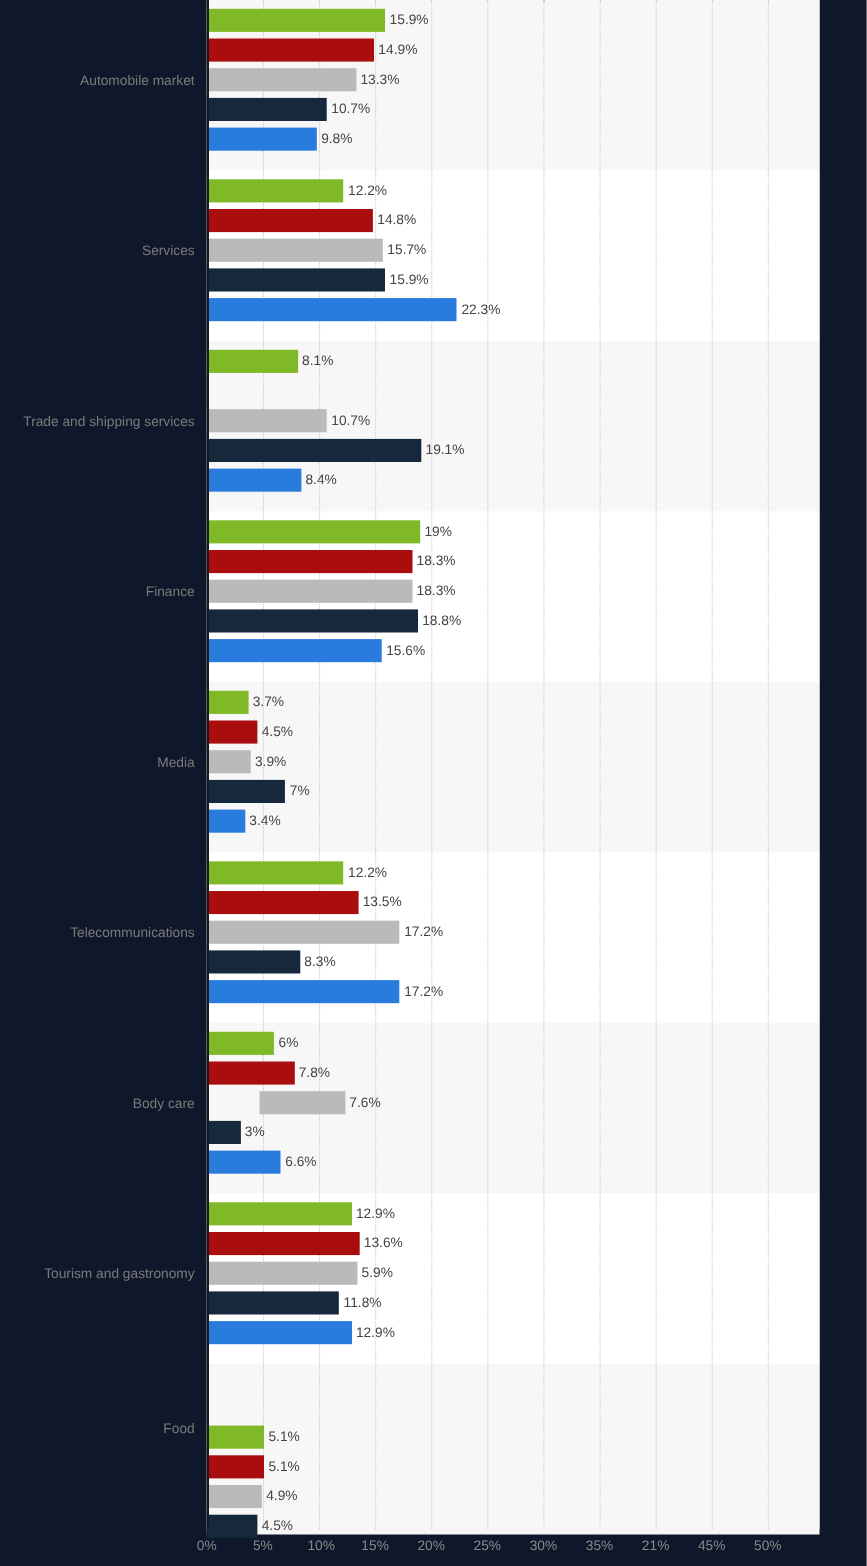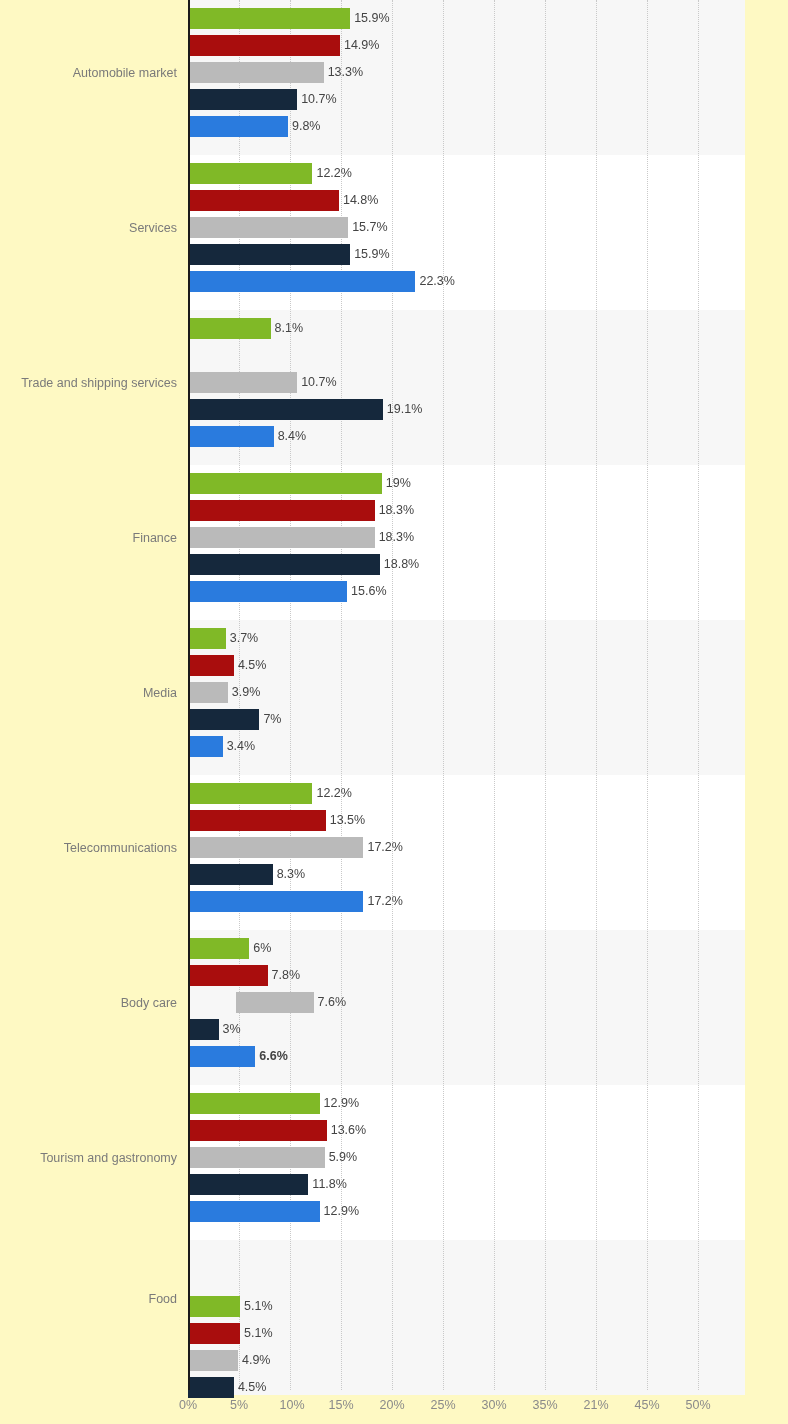--- a/index.html
+++ b/index.html
@@ -11,21 +11,21 @@
     width: 788px;
     height: 1424px;
     font-family: "Liberation Sans", sans-serif;
     color: #4d4d4d;
     overflow: hidden;
   }
   #chart-root {
     position: relative;
     width: 788px;
     height: 1424px;
-    background: #fef9c3;
+    background: #0f172a;
   }
 
   
   #plot-area {
     position: absolute;
     left: 188px;
     top: 0px;
     width: 557px;
     height: 1390px;
     background: #ffffff;
@@ -294,21 +294,21 @@
           <div class="bar-row" style="top: 54px; margin-left: 48px;">
             <div class="bar" title="Body care 7.6%" style="width: 77.52px; background: rgb(186, 186, 186);"></div>
             <div class="bar-value" style="left: 81.52px;">7.6%</div>
           </div>
           <div class="bar-row" style="top: 81px;">
             <div class="bar" title="Body care 3%" style="width: 30.6px; background: rgb(21, 40, 60);"></div>
             <div class="bar-value" style="left: 34.6px;">3%</div>
           </div>
           <div class="bar-row" style="top: 108px;">
             <div class="bar" title="Body care 6.6%" style="width: 67.32px; background: rgb(42, 123, 222);"></div>
-            <div class="bar-value" style="left: 71.32px; font-weight: bold;">6.6%</div>
+            <div class="bar-value" style="left: 71.32px;">6.6%</div>
           </div>
         </div>
         <div class="group" style="top: 1093px; height: 135px;">
           <div class="bar-row" style="top: 0px;">
             <div class="bar" title="Tourism and gastronomy 12.9%" style="width: 131.58px; background: rgb(128, 185, 39);"></div>
             <div class="bar-value" style="left: 135.58px;">12.9%</div>
           </div>
           <div class="bar-row" style="top: 27px;">
             <div class="bar" title="Tourism and gastronomy 13.6%" style="width: 138.72px; background: rgb(169, 13, 13);"></div>
             <div class="bar-value" style="left: 142.72px;">13.6%</div>

